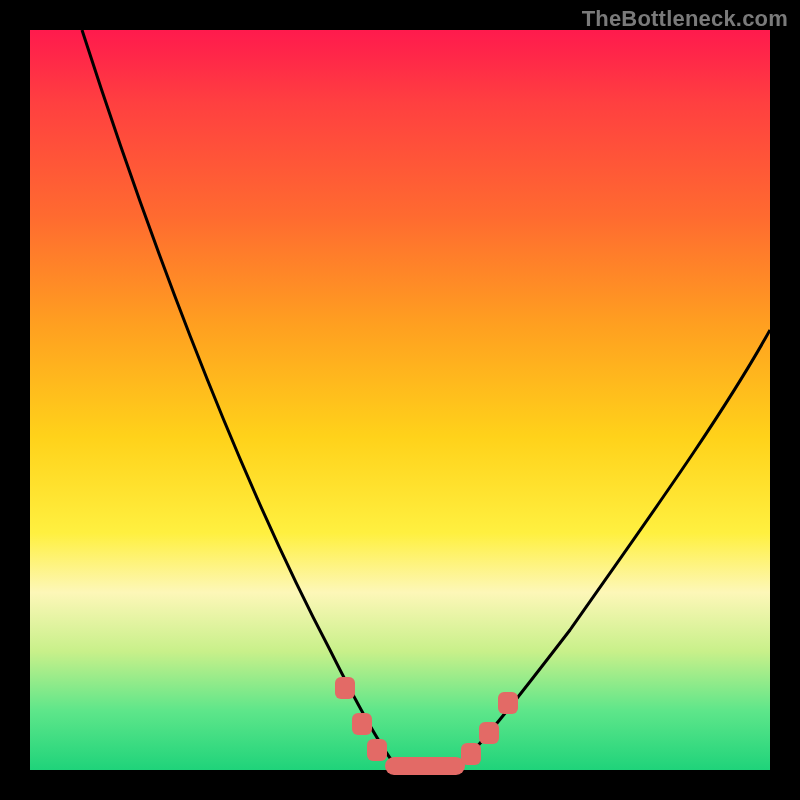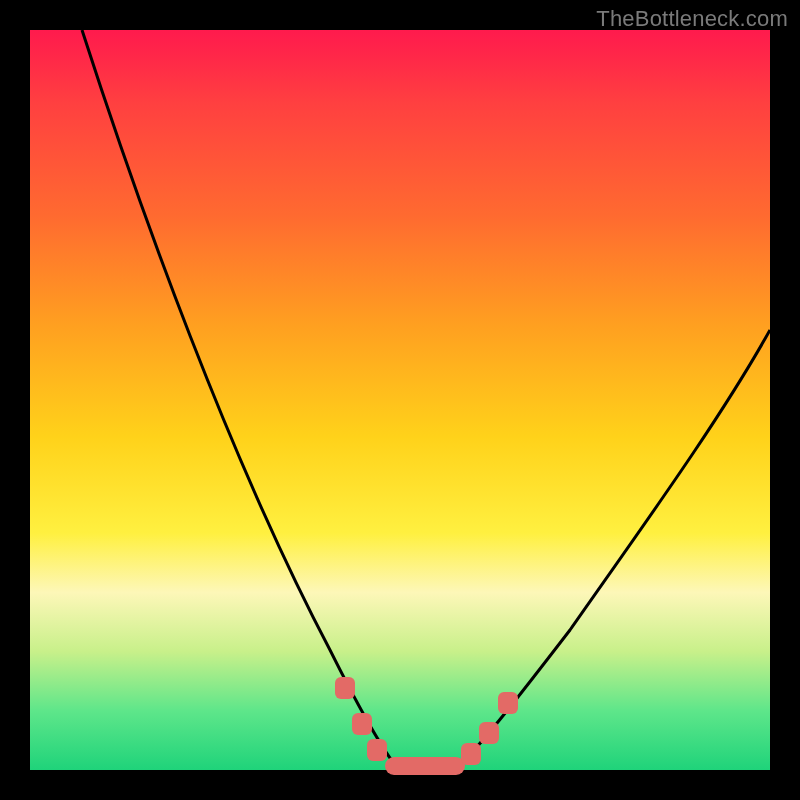--- a/index.html
+++ b/index.html
@@ -38,21 +38,21 @@
       #5ee68a 92%,
       #1fd37a 100%
     );
   }
   .watermark {
     position: absolute;
     top: 6px;
     right: 12px;
     color: #7a7a7a;
     font-size: 22px;
-    font-weight: 400;
+    font-weight: 700;
     letter-spacing: 0.2px;
     user-select: none;
   }
   svg.curve {
     position: absolute;
     top: 0;
     left: 0;
     width: 740px;
     height: 740px;
   }

